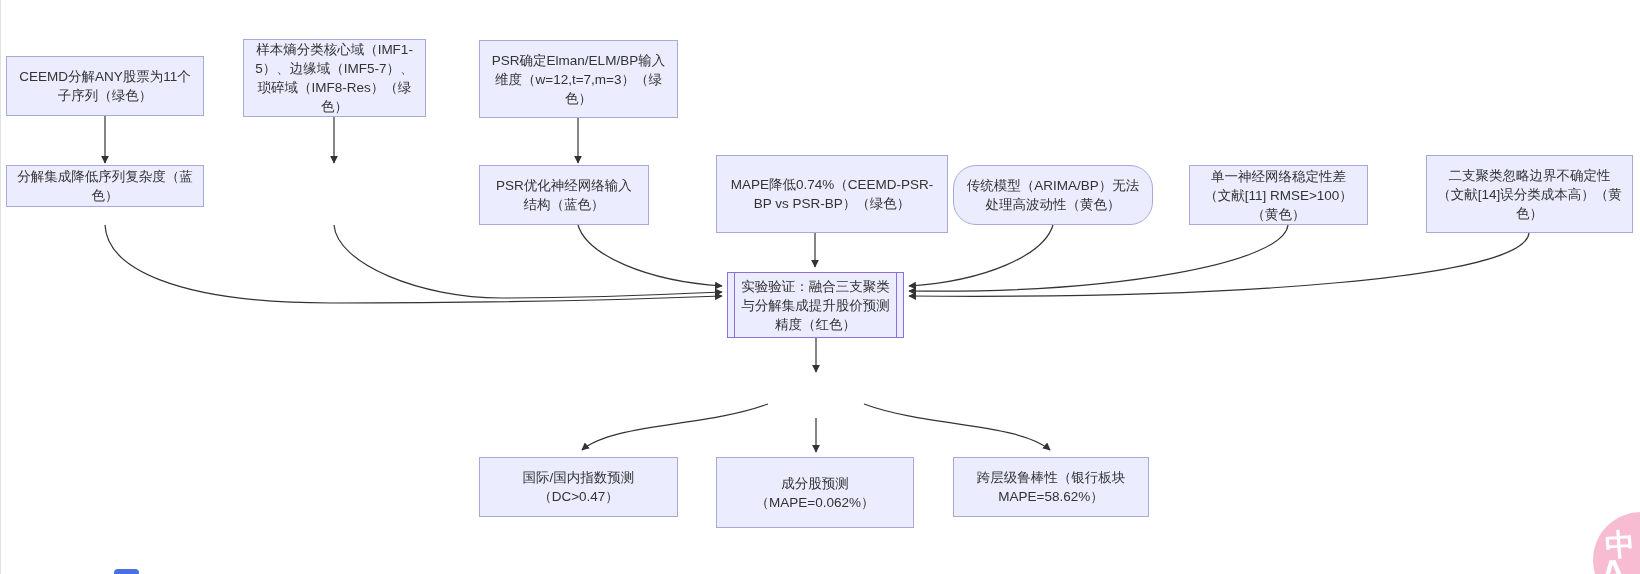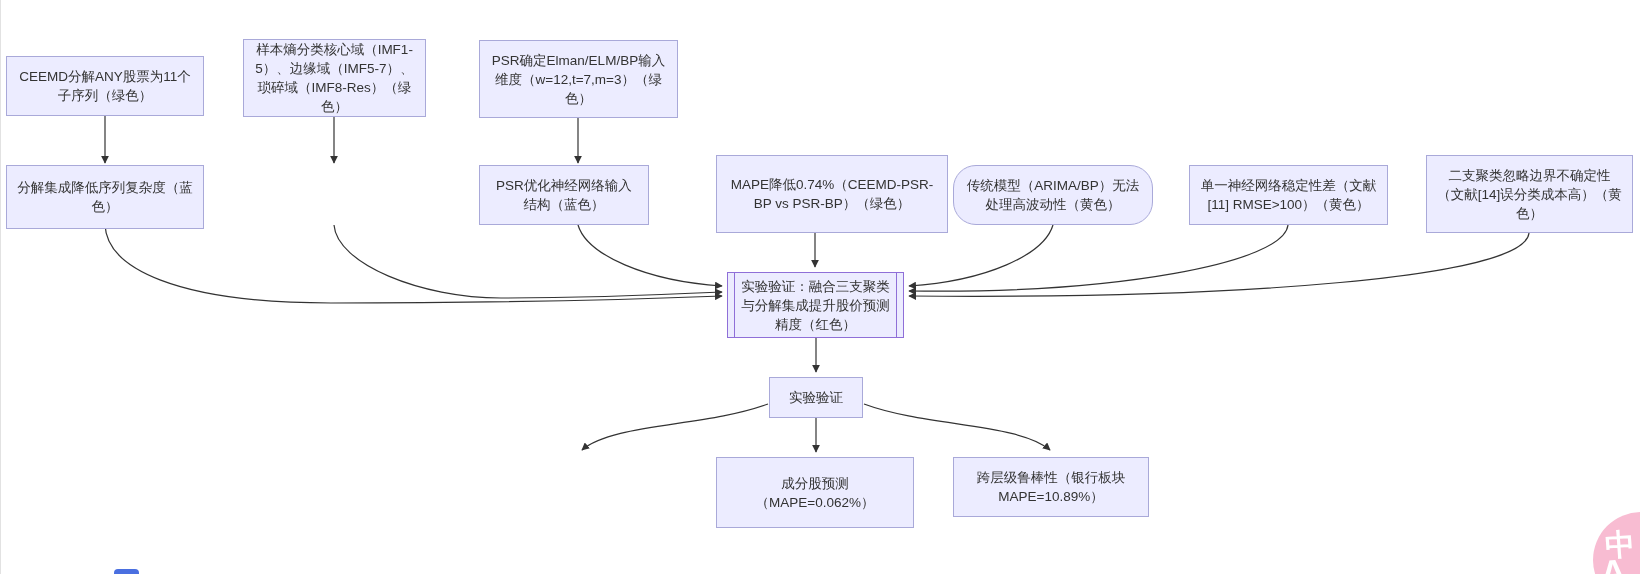--- a/index.html
+++ b/index.html
@@ -14,26 +14,26 @@
     background:#ECECFF;border:1px solid #a9a9d9;
     display:flex;align-items:center;justify-content:center;
     text-align:center;color:#333333;font-size:13.5px;line-height:19px;
     padding:4px 10px;
   }
   
   .n-a{left:5px;  top:56px; width:198px;height:60px;}
   .n-b{left:242px;top:39px; width:183px;height:78px;}
   .n-c{left:478px;top:40px; width:199px;height:78px;}
   
-  .n-d{left:5px;   top:165px;width:198px;height:64px;}
+  .n-d{left:5px;   top:165px;width:198px;height:42px;}
   .n-e{left:242px; top:165px;width:183px;height:60px;}
   .n-f{left:478px; top:165px;width:170px;height:60px;}
   .n-g{left:715px; top:155px;width:232px;height:78px;}
   .n-h{left:952px; top:165px;width:200px;height:60px;border-radius:23px;}
-  .n-i{left:1188px;top:165px;width:199px;height:60px;}
+  .n-i{left:1188px;top:165px;width:179px;height:60px;}
   .n-j{left:1425px;top:155px;width:207px;height:78px;}
   
   .n-k{left:726px;top:272px;width:177px;height:66px;border-color:#8f6fd8;}
   .n-k::before,.n-k::after{
     content:"";position:absolute;top:0;bottom:0;width:1px;background:#8f6fd8;
   }
   .n-k::before{left:6px;} .n-k::after{right:6px;}
   
   .n-l{left:768px;top:377px;width:94px;height:41px;}
   
@@ -94,24 +94,24 @@
 
   <div class="node n-d">分解集成降低序列复杂度（蓝色）</div>
   <div class="node n-f">PSR优化神经网络输入结构（蓝色）</div>
   <div class="node n-g">MAPE降低0.74%（CEEMD-PSR-BP vs PSR-BP）（绿色）</div>
   <div class="node n-h">传统模型（ARIMA/BP）无法处理高波动性（黄色）</div>
   <div class="node n-i">单一神经网络稳定性差（文献[11] RMSE&gt;100）（黄色）</div>
   <div class="node n-j">二支聚类忽略边界不确定性（文献[14]误分类成本高）（黄色）</div>
 
   <div class="node n-k">实验验证：融合三支聚类与分解集成提升股价预测精度（红色）</div>
 
-  <div class="node n-l">实验验证</div>
 
+  <div class="node n-m">国际/国内指数预测（DC&gt;0.47）</div>
   <div class="node n-n">成分股预测（MAPE=0.062%）</div>
-  <div class="node n-o">跨层级鲁棒性（银行板块MAPE=10.89%）</div>
+  <div class="node n-o">跨层级鲁棒性（银行板块MAPE=58.62%）</div>
 
   <div class="logo">
     <div class="glyphs"><span class="t">中</span><span class="b">A</span></div>
   </div>
 
   <div class="bottom-partial"></div>
 
 </div>
 
 </body></html>

